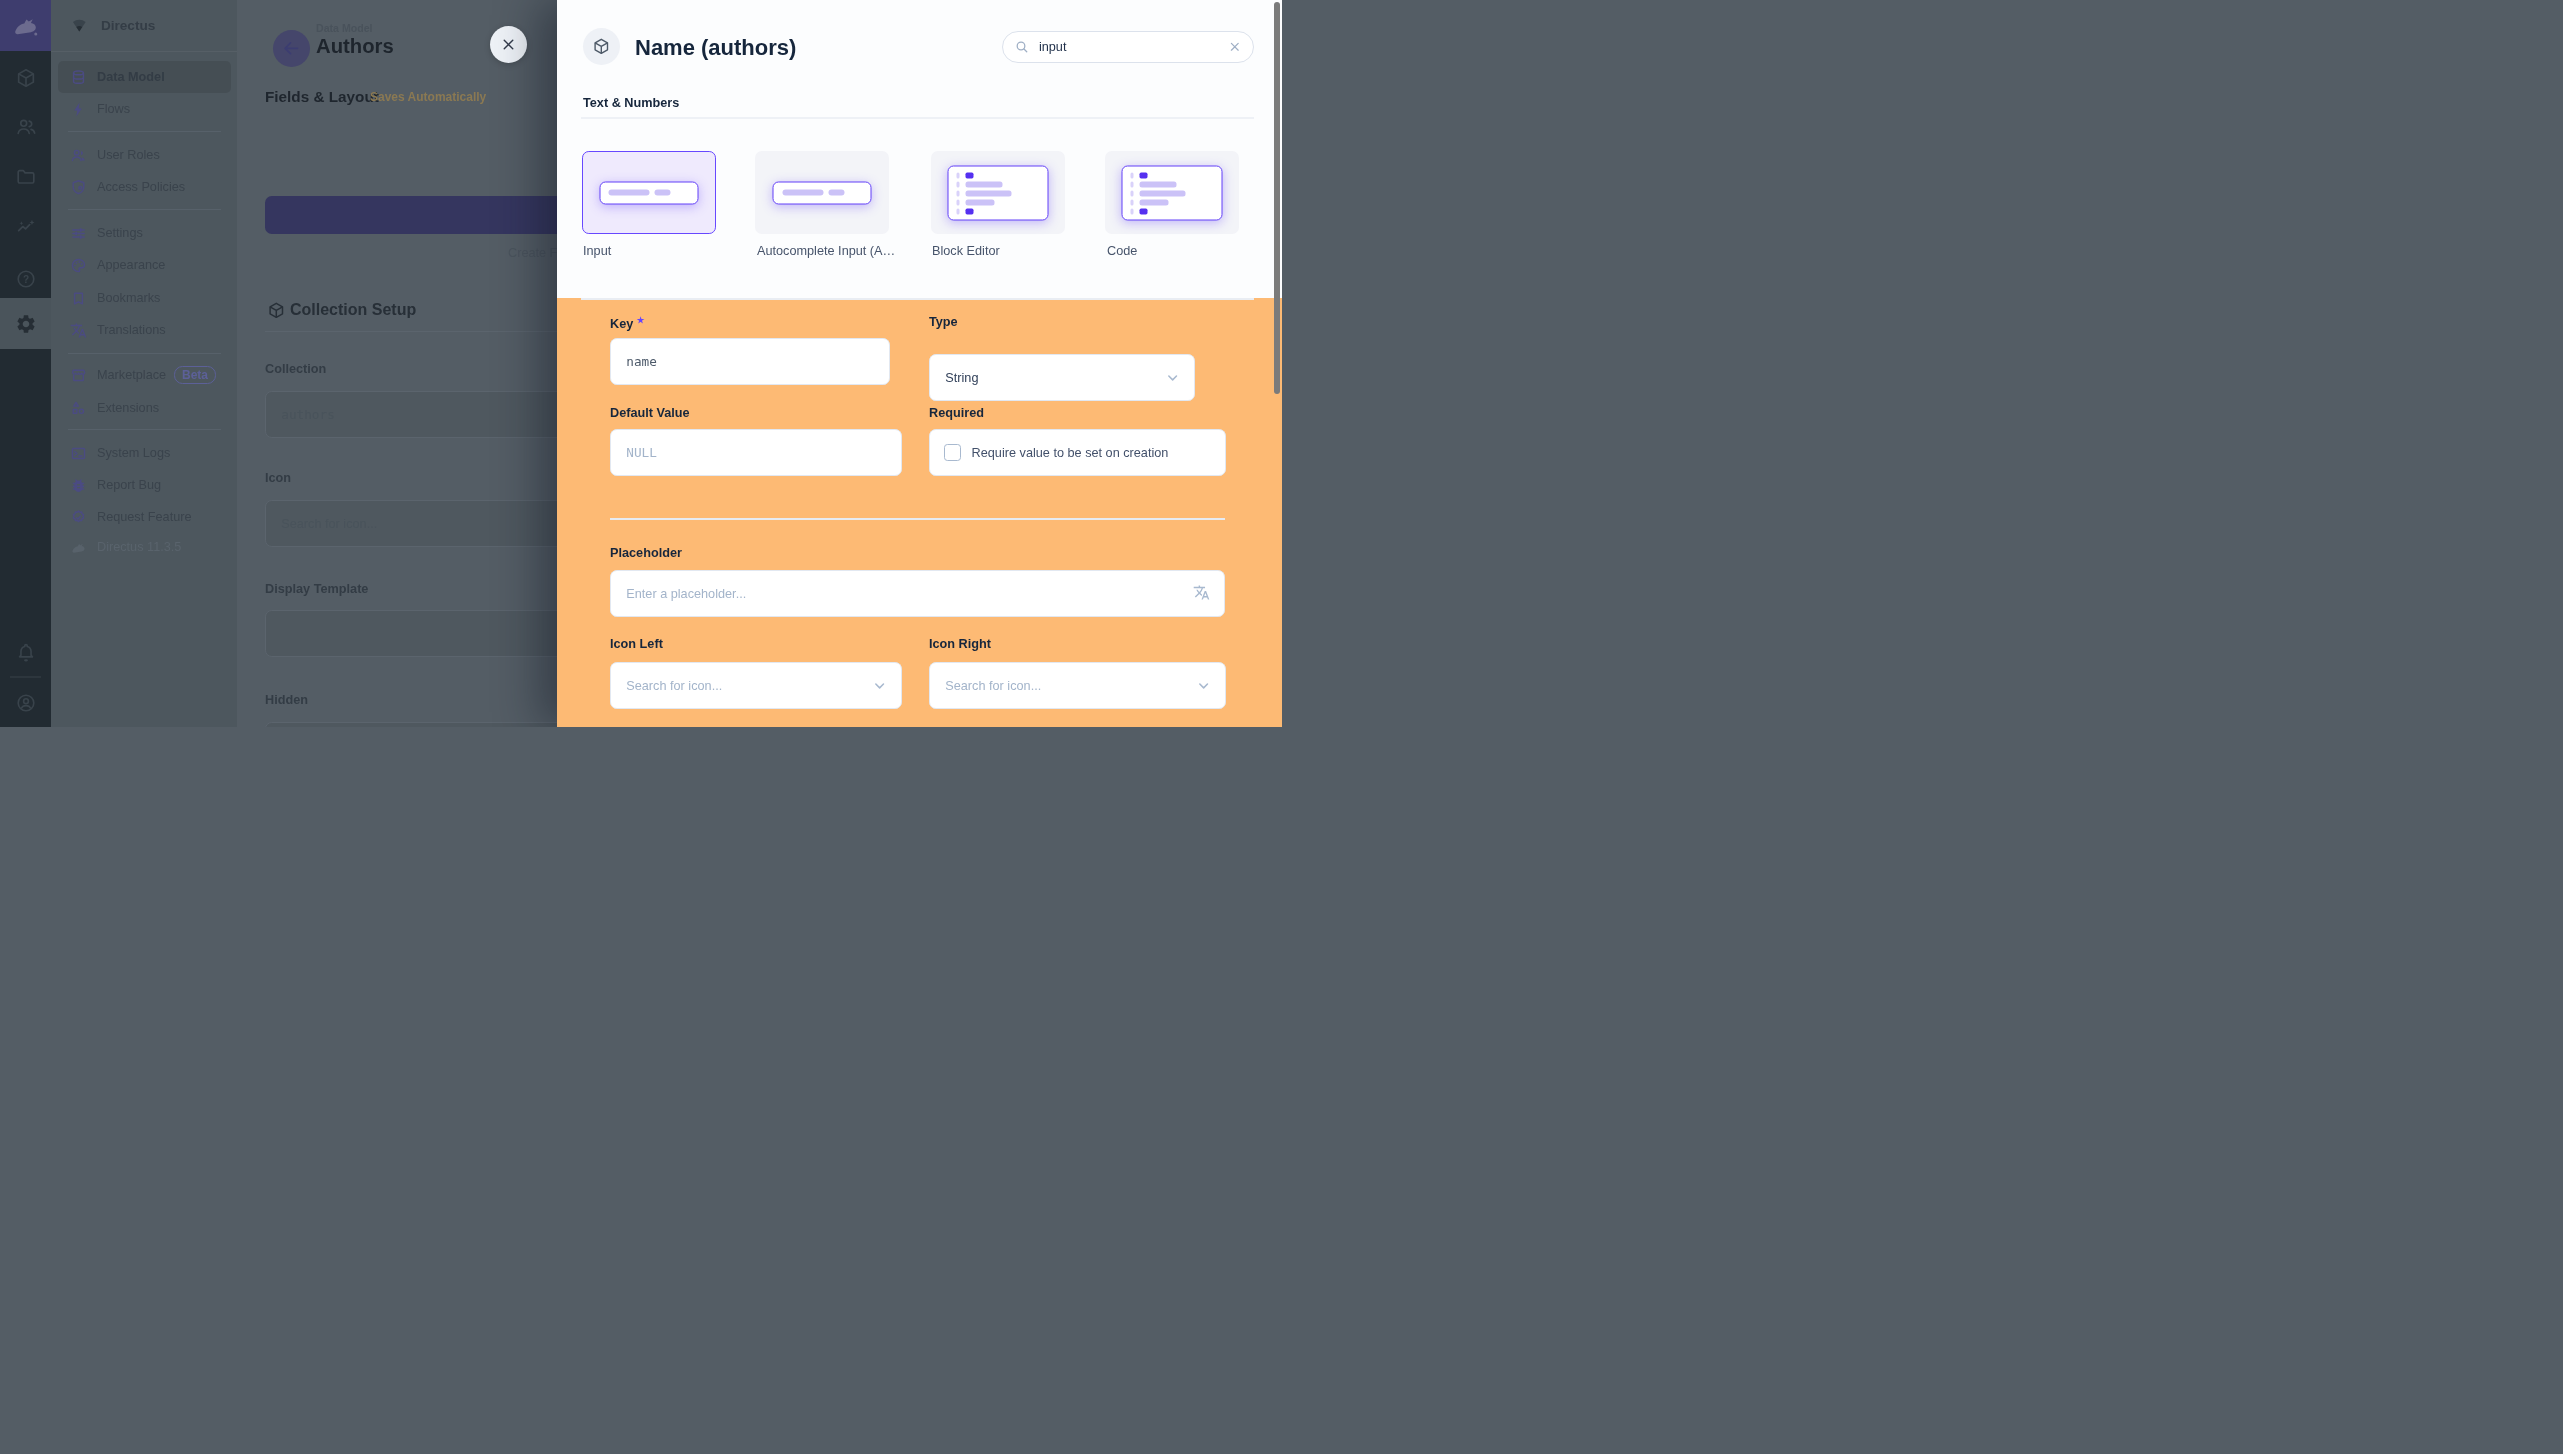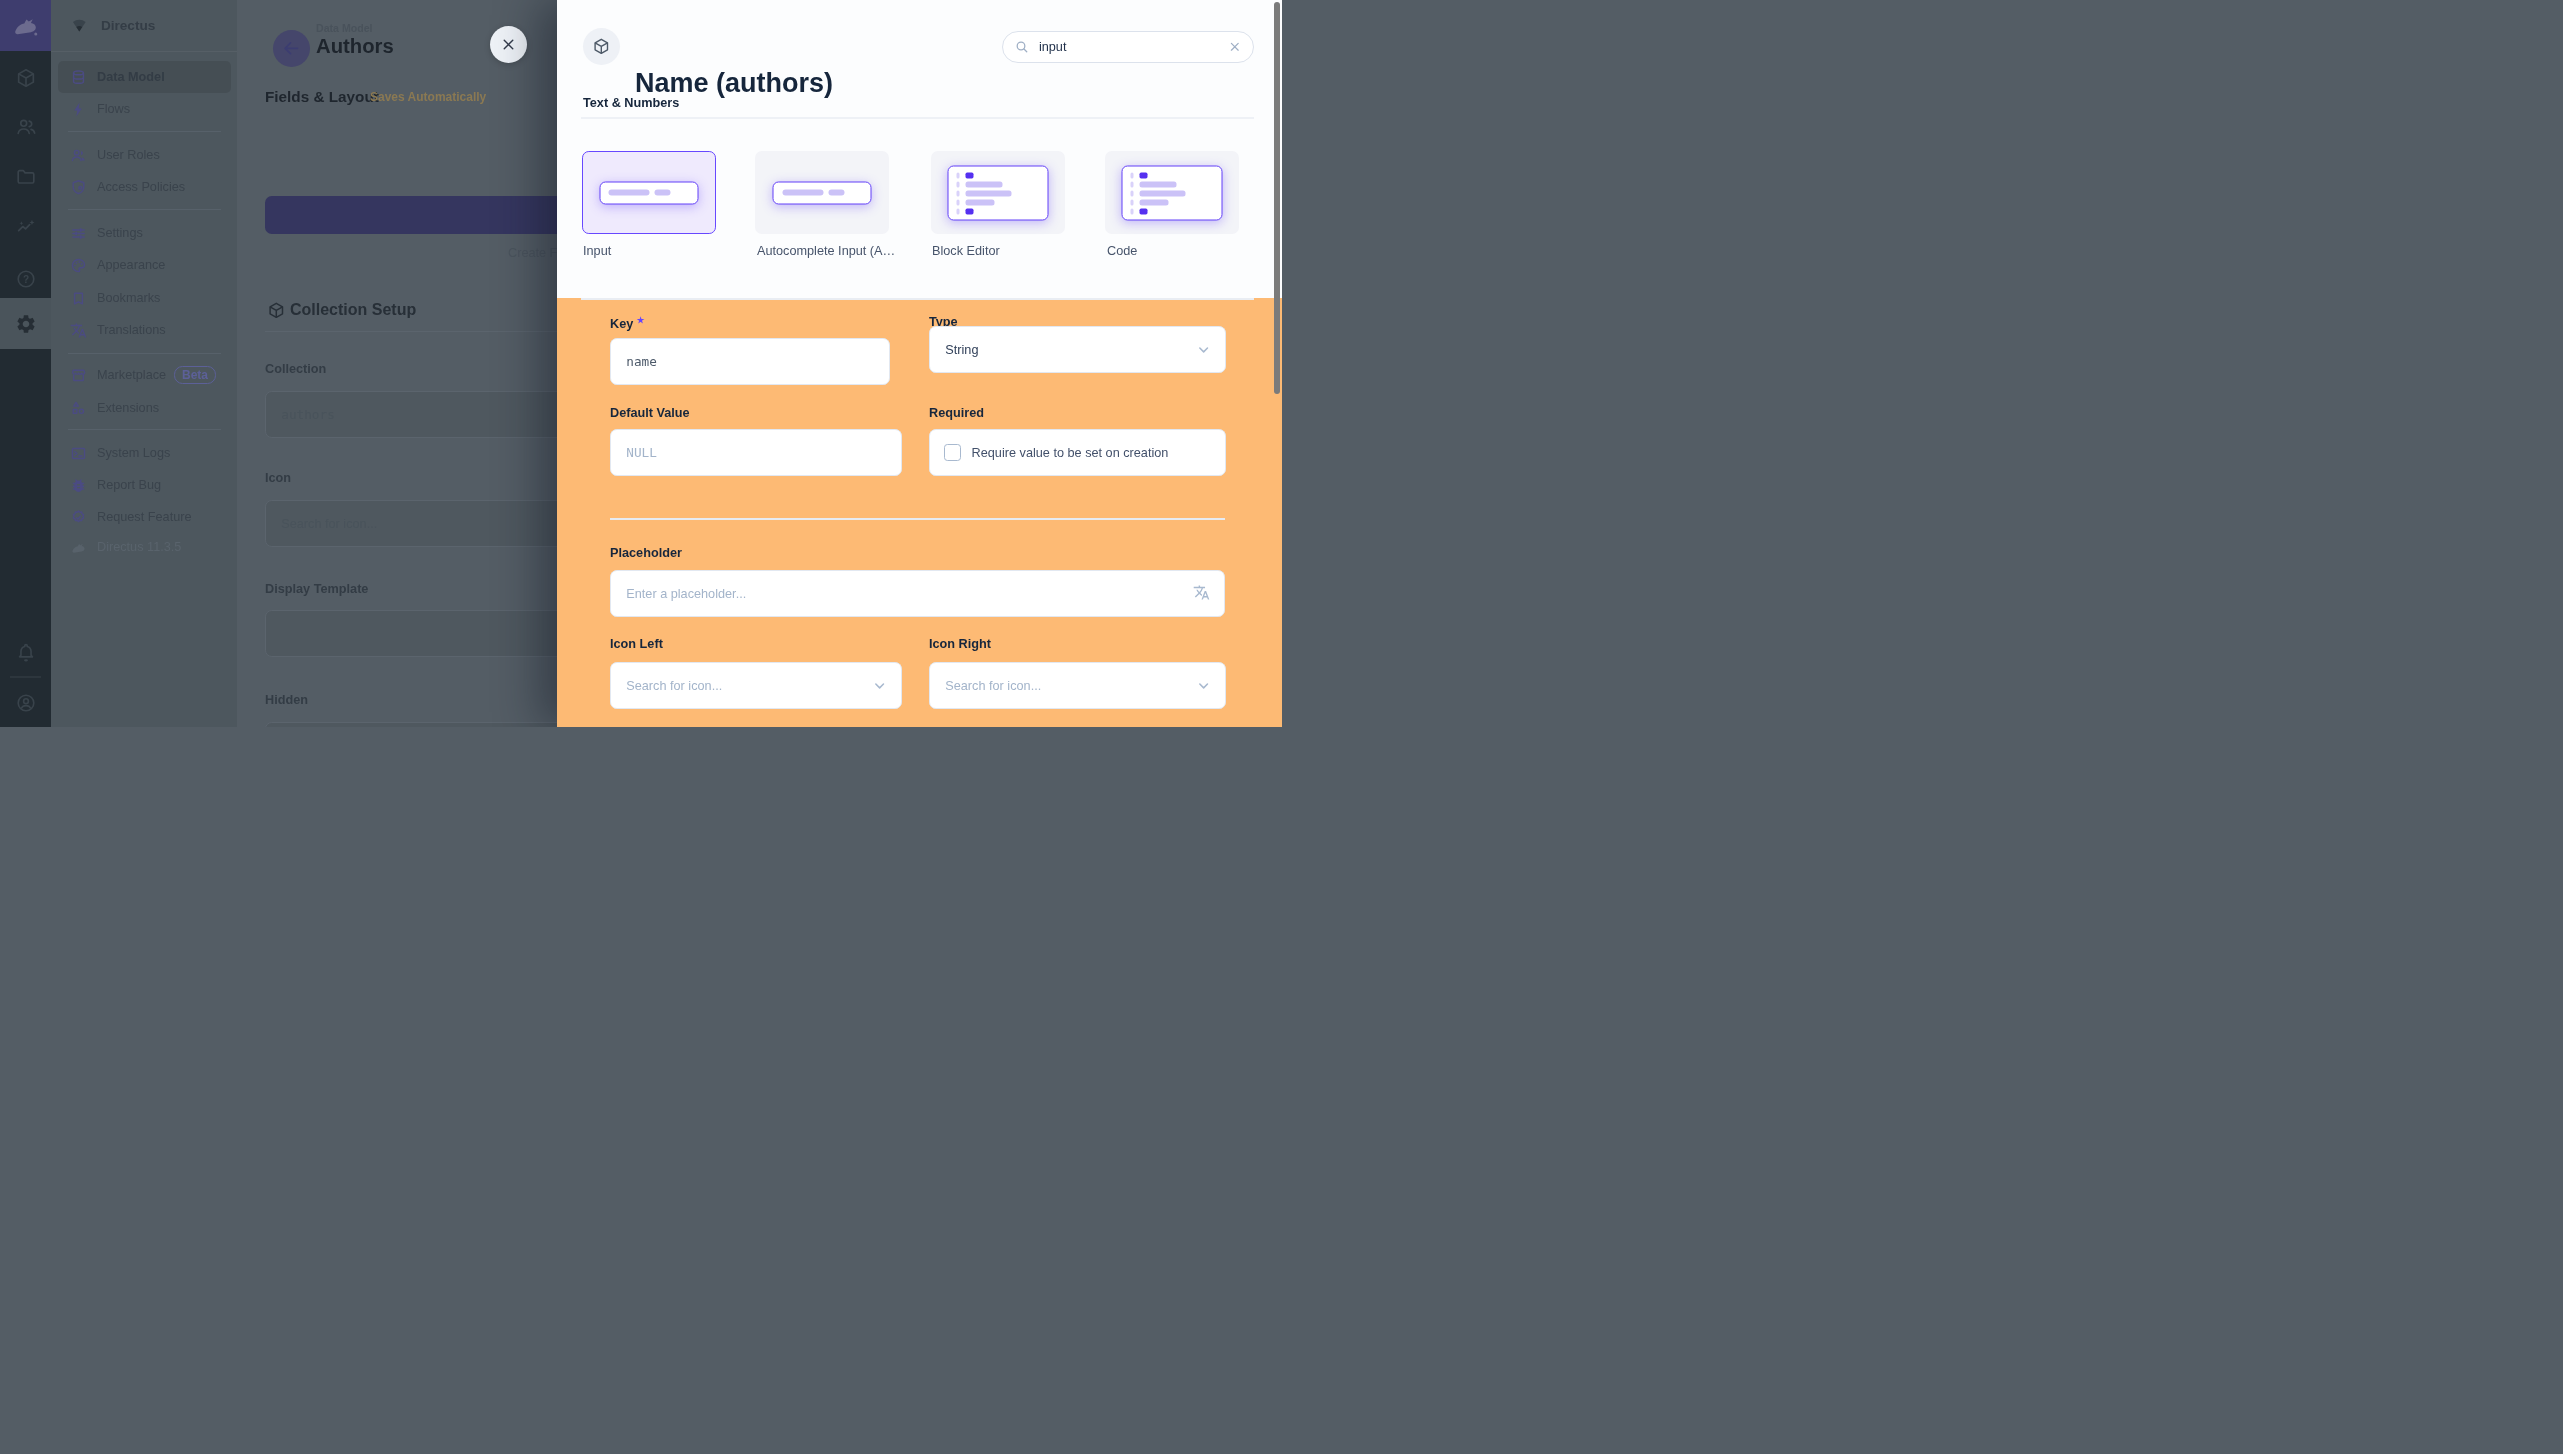--- a/index.html
+++ b/index.html
@@ -47,21 +47,21 @@
   #cs-heading{position:absolute;left:53px;top:301px;font-size:16px;font-weight:700;color:#272f37;text-align:center;}
   #cs-divider{position:absolute;left:28px;top:331px;width:475px;height:1.3px;background:#5b646d;}
   .m-label{position:absolute;left:28px;font-size:12.7px;font-weight:700;color:#333c45;}
   .m-input{position:absolute;left:28px;width:475px;height:47px;border:1.7px solid #5b646d;border-radius:6.8px;box-sizing:border-box;background:rgba(0,0,0,0.05);font-family:"DejaVu Sans Mono",monospace;font-size:12.7px;color:#49535b;padding:0 15.3px;outline:none;}
   .m-input::placeholder{color:#49535b;opacity:1;font-family:"Liberation Sans",sans-serif;}
   .m-input.sans{font-family:"Liberation Sans",sans-serif;}
 
   
   #drawer{position:absolute;left:557px;top:0;width:725px;height:727px;background:#fcfdfe;z-index:5;box-shadow:-17px 0 42px rgba(15,23,35,0.45);}
   #drawer-chip{position:absolute;left:26px;top:28px;width:37px;height:37px;border-radius:50%;background:#eef1f6;display:flex;align-items:center;justify-content:center;color:#4e5a68;}
-  #drawer-title{position:absolute;left:78px;top:35px;font-size:27px;font-weight:700;color:#16263c;margin-top:33px;}
+  #drawer-title{position:absolute;left:78px;top:35px;font-size:22px;font-weight:700;color:#16263c;}
   #drawer-search{position:absolute;left:445px;top:30.5px;width:252px;height:32px;border:1.7px solid #dce2ec;border-radius:17px;box-sizing:border-box;background:#fff;display:flex;align-items:center;}
   #drawer-search .sicon{margin-left:11px;color:#9fafc5;}
   #drawer-search input{flex:1;border:none;outline:none;background:transparent;margin-left:7.6px;font-size:12.7px;color:#1f2f49;font-family:"Liberation Sans",sans-serif;min-width:0;}
   #drawer-search .clear{margin-right:11px;color:#9fafc5;}
   #sec-title{position:absolute;left:26px;top:96px;font-size:12.7px;font-weight:700;color:#16263c;}
   #sec-divider{position:absolute;left:24px;top:117px;width:673px;height:1.7px;background:#eef1f6;}
 
   .iface-card{position:absolute;top:151px;width:134px;height:83px;border-radius:6.8px;box-sizing:border-box;background:#f3f4f8;border:1.7px solid transparent;}
   .iface-card.selected{background:#efeafd;border-color:#6748ff;}
   .iface-label{position:absolute;top:244px;font-size:12.7px;color:#47546b;white-space:nowrap;}
@@ -477,21 +477,21 @@
   </div>
   <div class="iface-label" style="left:550px">Code</div>
 
   <div id="form-area">
     <div id="form-top-line"></div>
 
     <div class="f-label" style="left:53px;top:17px"><span>Key</span><span class="req-star">★</span></div>
     <input class="f-input mono" style="left: 53px; top: 40px; width: 280px;" readonly="" value="name">
 
     <div class="f-label" style="left:372px;top:17px">Type</div>
-    <div class="f-select" style="left:372px;top:28px;width:297px">
+    <div class="f-select" style="left:372px;top:56px;width:266px">
       <span class="sel-text">String</span>
       <span class="chev">
         <svg width="15.3" height="15.3" viewBox="0 0 24 24" fill="none" stroke="currentColor" stroke-width="2.4" stroke-linecap="round" stroke-linejoin="round">
             <path d="M6 9.5l6 6 6-6"></path>
           </svg>
       </span>
     </div>
 
     <div class="f-label" style="left:53px;top:108px">Default Value</div>
     <input class="f-input mono" style="left: 53px; top: 131px; width: 292px;" readonly="" placeholder="NULL">

